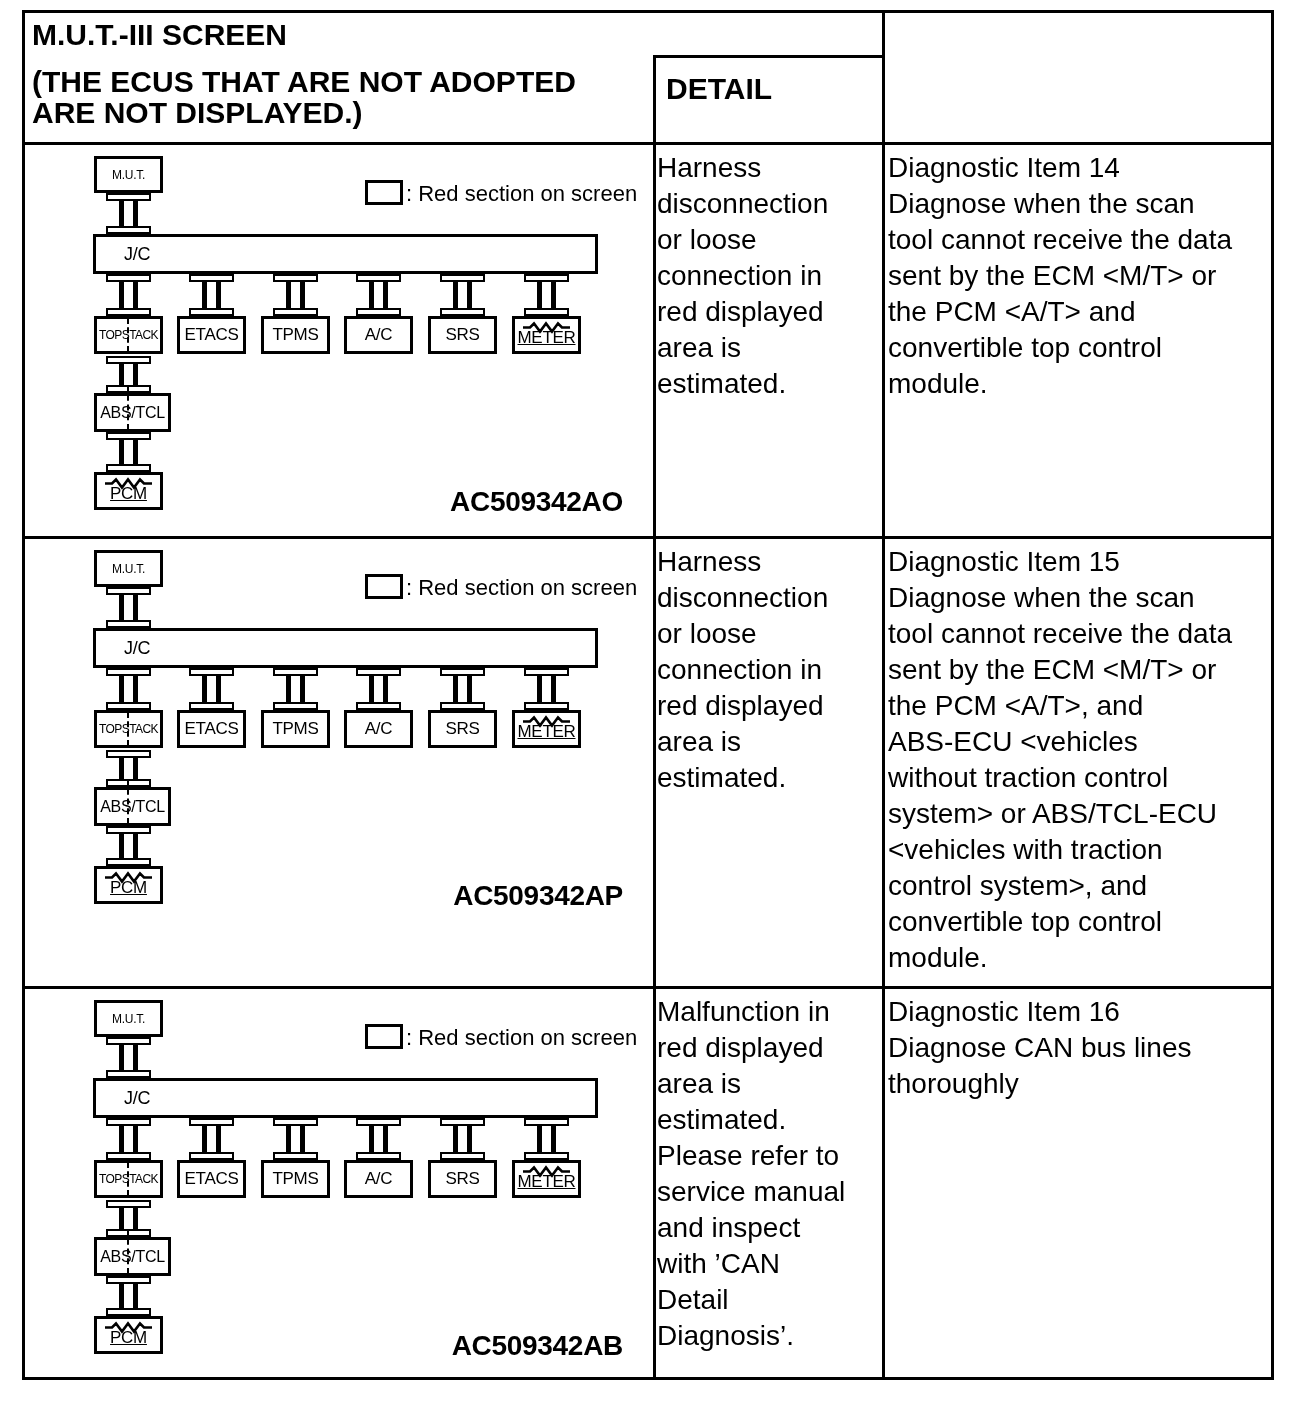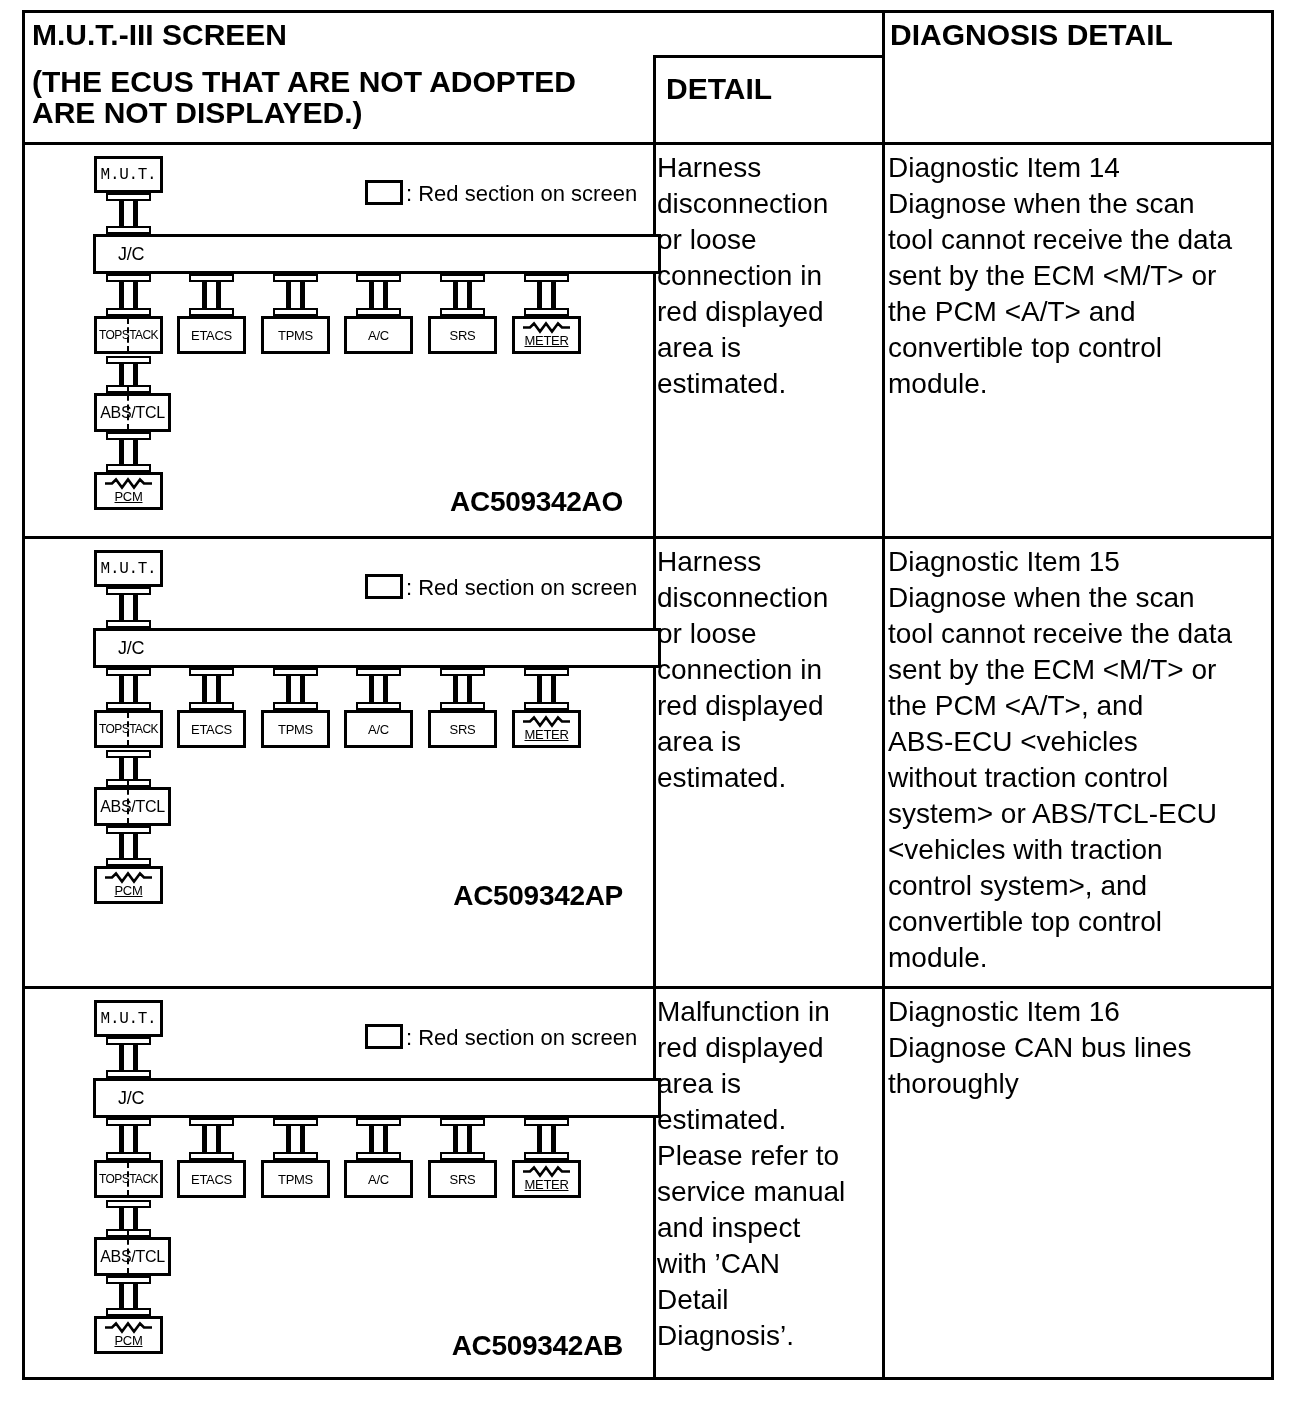--- a/index.html
+++ b/index.html
@@ -35,23 +35,23 @@
 
   .cell { position:absolute; top:0; font-size:28px; line-height:36px; white-space:pre-line; padding-top:8px; }
   .cell.comment   { left:635px; width:222px; }
   .cell.diagnosis { left:866px; width:382px; }
 
   .diag-slot { position:absolute; left:0; top:0; width:631px; height:100%; }
 
   
   .dbox { position:absolute; border:3px solid #000; background:#fff;
           display:flex; align-items:center; justify-content:center;
-          font-size:13px; letter-spacing:-0.3px; }
-  .mut { left:72px; top:14px; width:69px; height:37px; font-size:16px;font-family:Liberation Mono, monospace; }
-  .jc  { left:71px; top:92px; width:568px; height:40px; justify-content:flex-start; padding-left:22px; font-size:18px; }
+          font-size:17px; letter-spacing:-0.3px; }
+  .mut { left:72px; top:14px; width:69px; height:37px; font-size:12px; }
+  .jc  { left:71px; top:92px; width:505px; height:40px; justify-content:flex-start; padding-left:28px; font-size:18px; }
   .ecu { top:174px; width:69px; height:38px; }
   .e0 { left:72px;  font-size:12px; letter-spacing:-0.6px; }
   .e1 { left:155px; } .e2 { left:239px; } .e3 { left:322px; } .e4 { left:406px; }
   .e5 { left:490px; }
   .absb { left:72px; top:251px; width:77px; height:39px; font-size:16px; }
   .pcm  { left:72px; top:330px; width:69px; height:38px; }
   .has-zig { flex-direction:column; justify-content:flex-end; padding-bottom:3px;text-decoration:underline; }
   .has-zig svg { position:absolute; top:2px; left:50%; transform:translateX(-50%); }
 
   .legendbox { left:343px; top:38px; width:38px; height:25px; }
@@ -91,21 +91,20 @@
   <div class="ln v-divider-2"></div>
   <div class="ln h-comment-top"></div>
   <div class="ln h-row-1"></div>
   <div class="ln h-row-2"></div>
   <div class="ln h-row-3"></div>
 
   <div class="hdr hdr-subtitle">(THE ECUS THAT ARE NOT ADOPTED
 ARE NOT DISPLAYED.)</div>
   <div class="hdr hdr-title">M.U.T.-III SCREEN</div>
   <div class="hdr hdr-comment">DETAIL</div>
-  <div class="hdr hdr-diag">DIAGNOSIS DETAIL</div>
 
   <div class="row row1">
     <div class="diag-slot">
   <div class="dbox mut">
     <span>M.U.T.</span>
   </div>
 
   <div class="dbox legendbox"></div>
   <span class="legendtxt">: Red section on screen</span>
 

